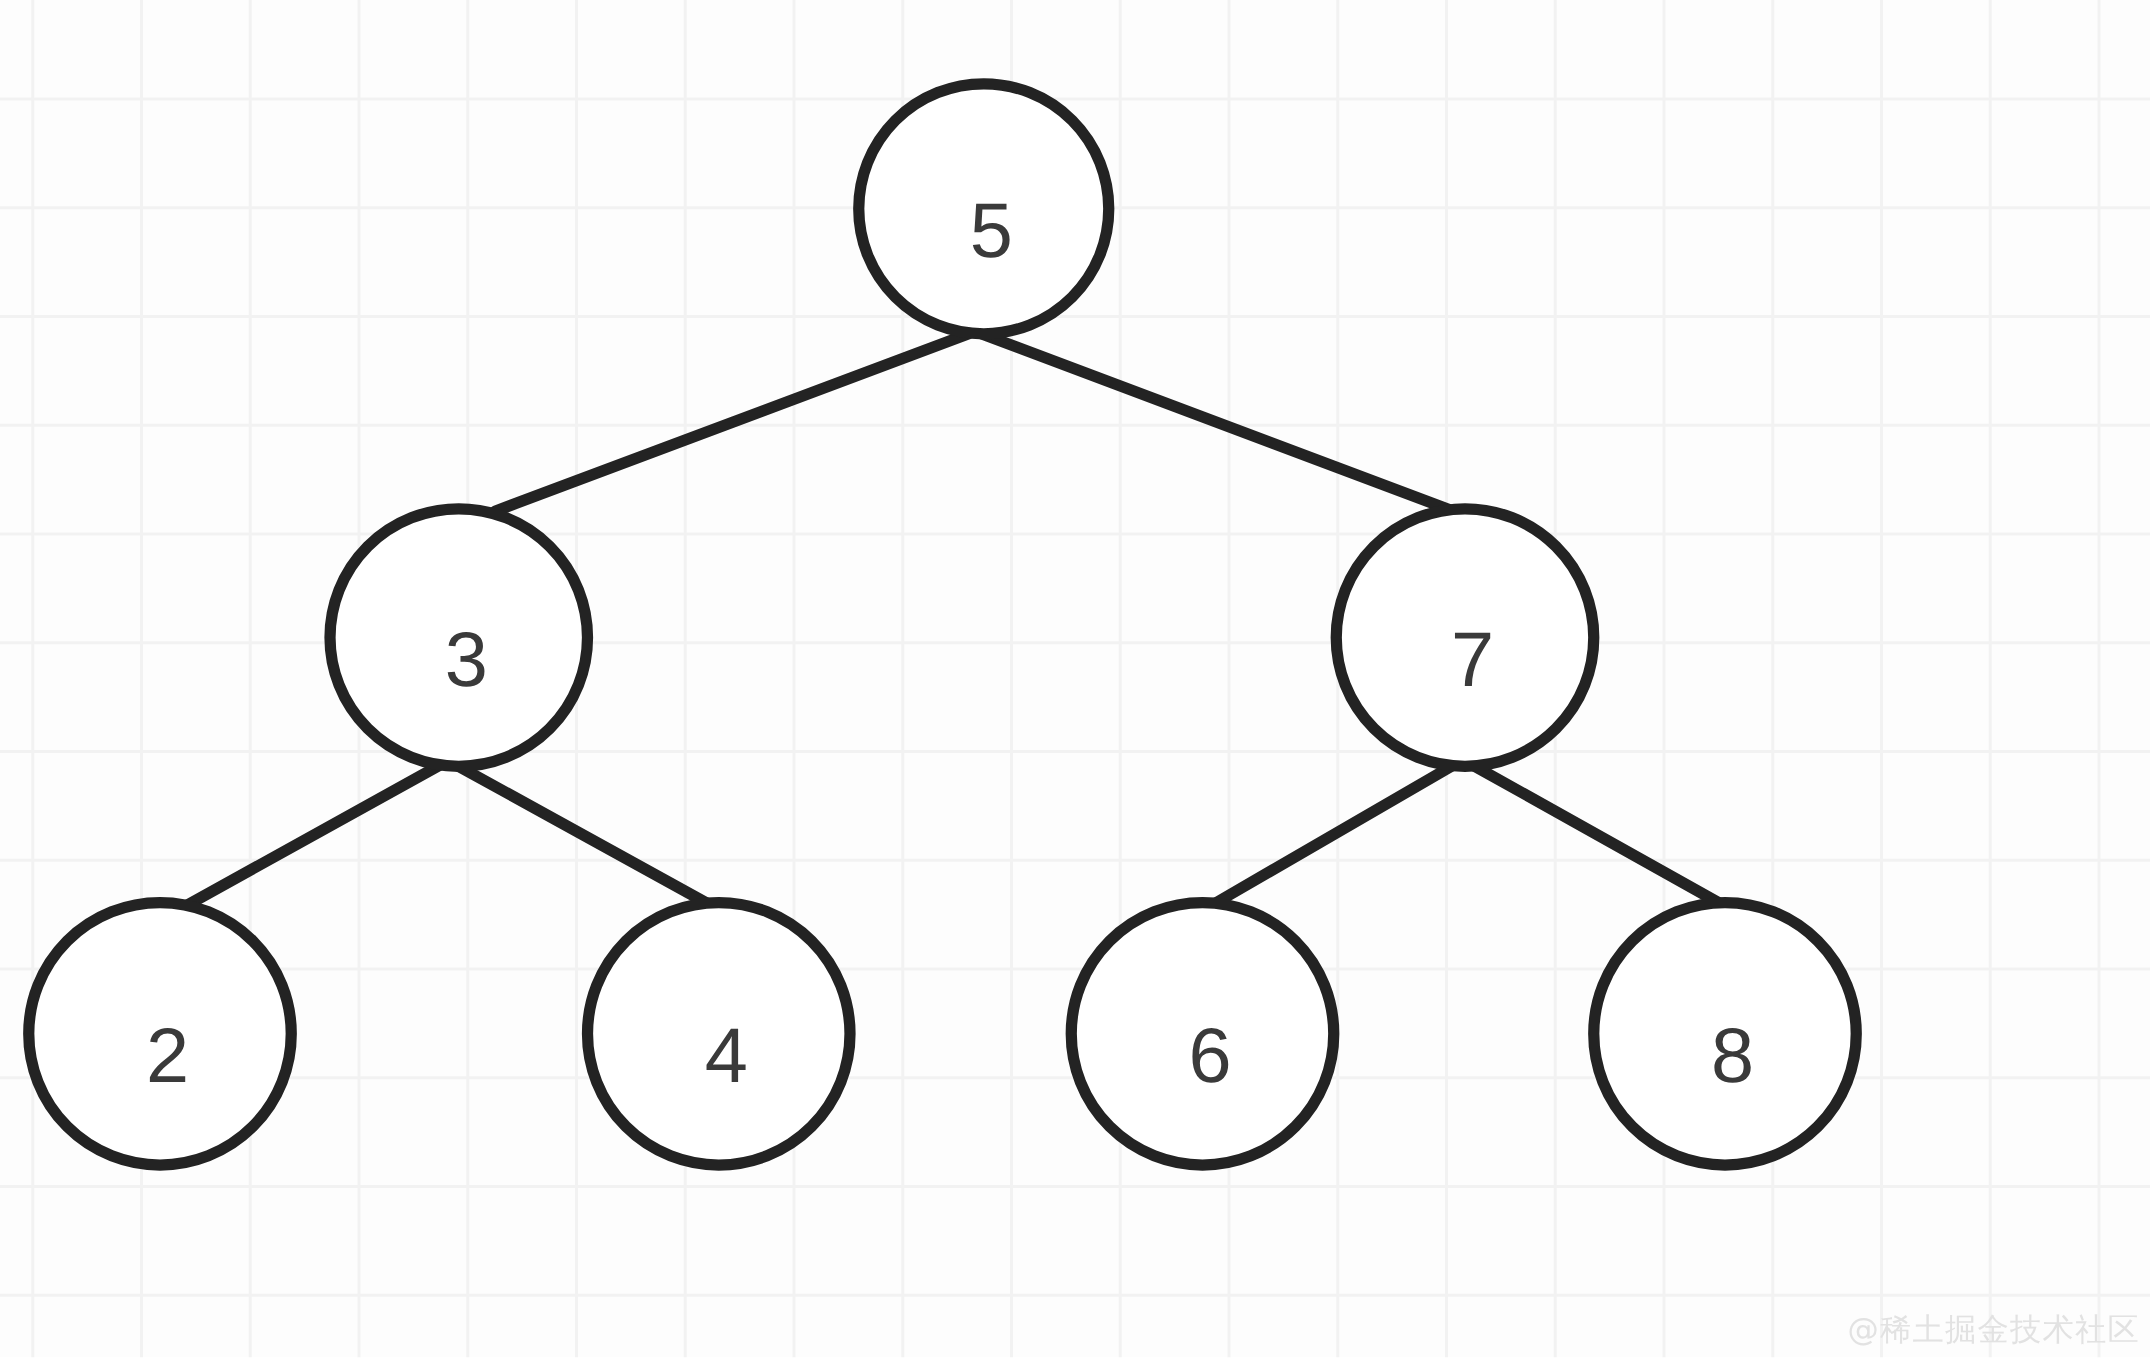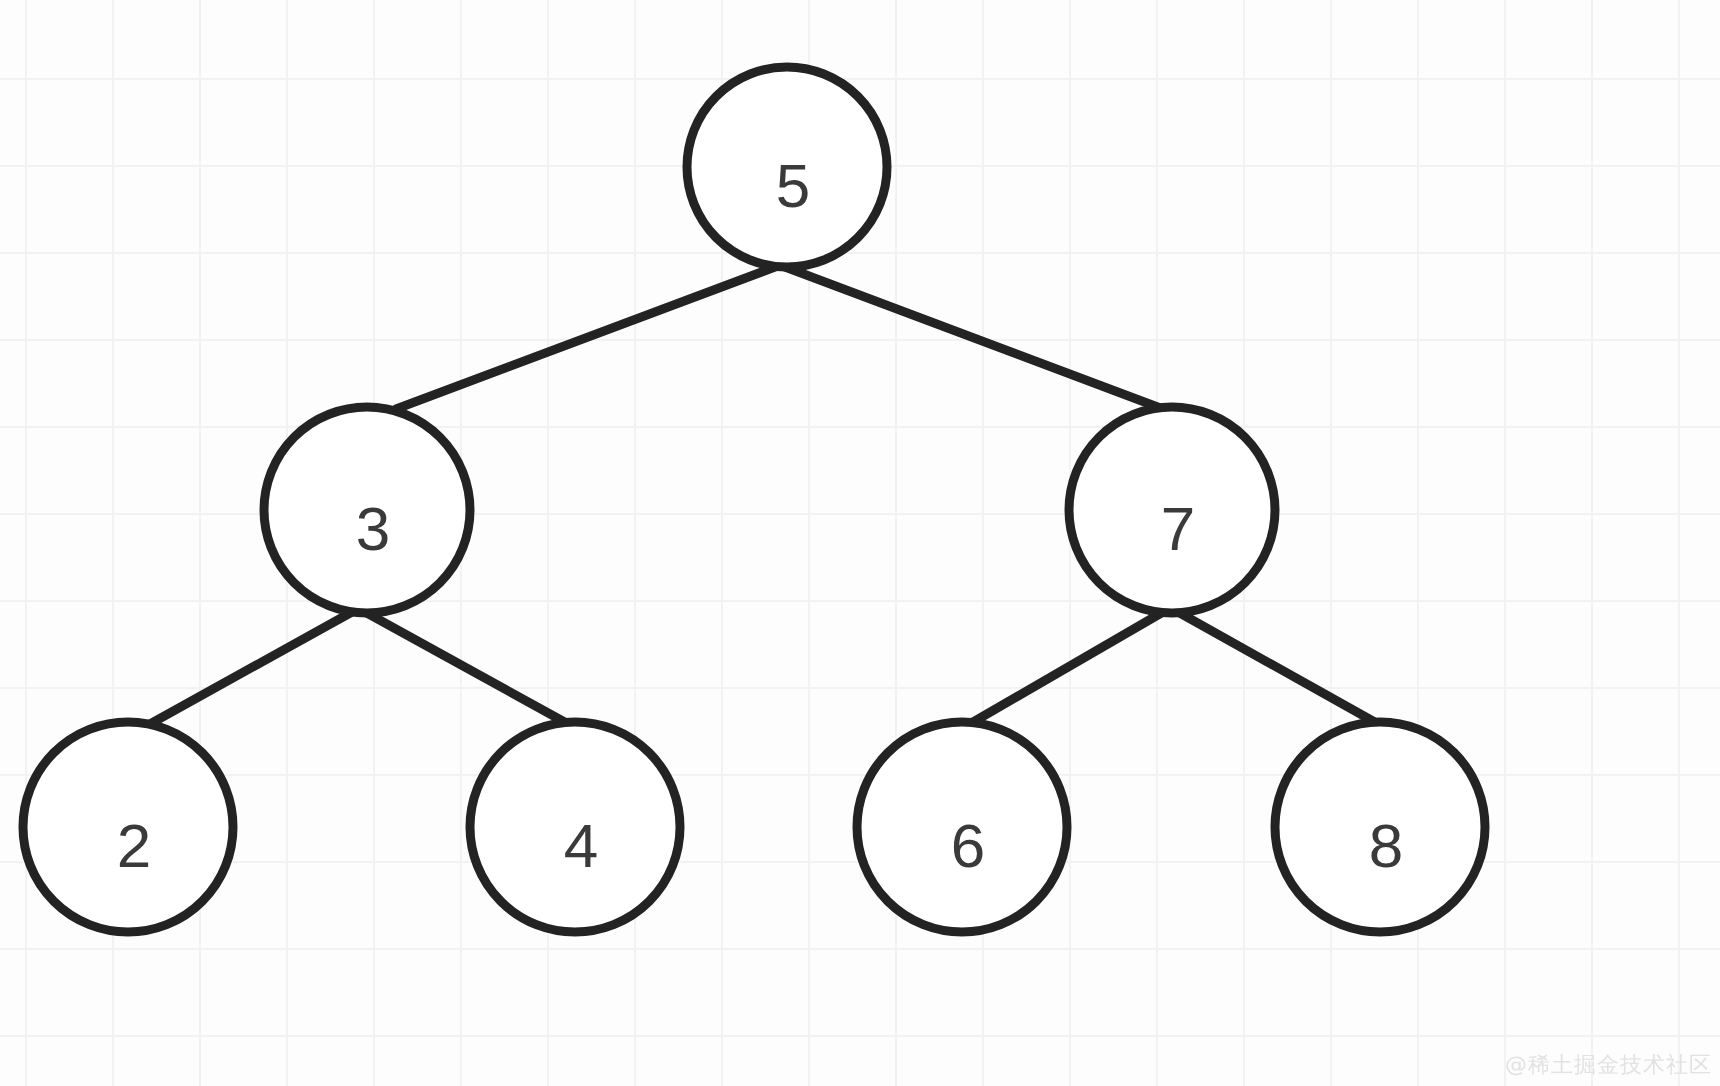--- a/index.html
+++ b/index.html
@@ -47,21 +47,21 @@
     stroke: #232323;
     stroke-width: 9;
     stroke-linecap: round;
     fill: none;
   }
   #watermark {
     position: absolute;
     right: 8px;
     bottom: 6px;
     color: #e2e2e2;
-    font-size: 22px;
+    font-size: 25px;
     font-family: "DejaVu Sans", "Liberation Sans", sans-serif;
     letter-spacing: 1px;
     white-space: nowrap;
     user-select: none;
   }
 </style>
 </head>
 <body>
 
 <div id="canvas" style="background-color: rgb(253, 253, 253); background-image: linear-gradient(to right, rgb(242, 242, 242) 0px, rgb(242, 242, 242) 2px, transparent 2px), linear-gradient(rgb(242, 242, 242) 0px, rgb(242, 242, 242) 2px, transparent 2px); background-size: 87px 87px;">

